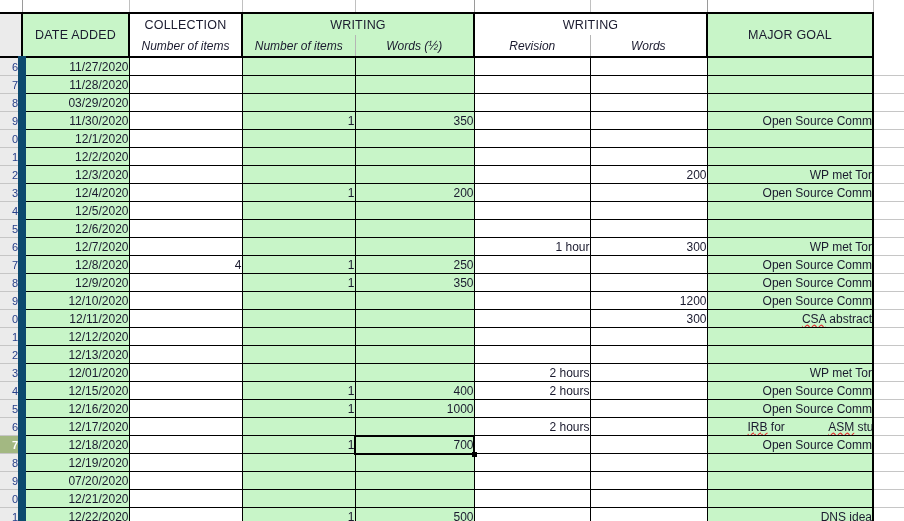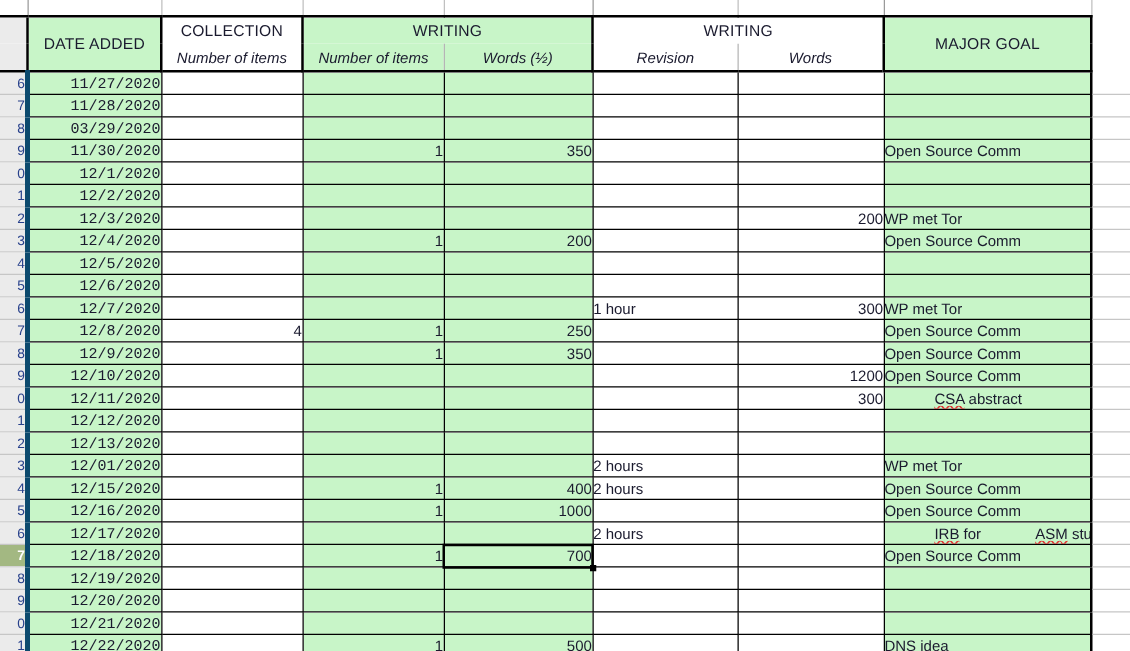--- a/index.html
+++ b/index.html
@@ -105,22 +105,22 @@
   }
 
   td.cell {
     border-right: 1px solid #000;
     border-bottom: 1px solid #000;
     padding: 0 3px;
     vertical-align: middle;
     line-height: 16px;
   }
   td.cell.num  { text-align: right; }
-  td.cell.text { text-align: left; }
-  td.cell.leftedge { border-left: 4px solid #0c4a6e; font-family: Liberation Mono, monospace; }
+  td.cell.text { text-align: right; }
+  td.cell.leftedge { border-left: 8px solid #0c4a6e; }
   td.cell.tail {
     border-right: 1px solid #c6c6c6;
     border-bottom: 1px solid #c6c6c6;
     background: #ffffff;
   }
   td.cell.goal { border-right: 2px solid #000; }
 
   
   #cursor {
     position: absolute;
@@ -439,21 +439,21 @@
           <td class="cell num fill-white"></td>
           <td class="cell num fill-green"></td>
           <td class="cell num fill-green" id="aw22"></td>
           <td class="cell text fill-white"></td>
           <td class="cell num fill-white"></td>
           <td class="cell text fill-green goal"></td>
           <td class="cell tail"></td>
         </tr>
         <tr class="drow">
           <td class="gutter">9</td>
-          <td class="cell num fill-green leftedge">12/20/2020</td>
+          <td class="cell num fill-green leftedge">07/20/2020</td>
           <td class="cell num fill-white"></td>
           <td class="cell num fill-green"></td>
           <td class="cell num fill-green" id="aw23"></td>
           <td class="cell text fill-white"></td>
           <td class="cell num fill-white"></td>
           <td class="cell text fill-green goal"></td>
           <td class="cell tail"></td>
         </tr>
         <tr class="drow">
           <td class="gutter">0</td>

